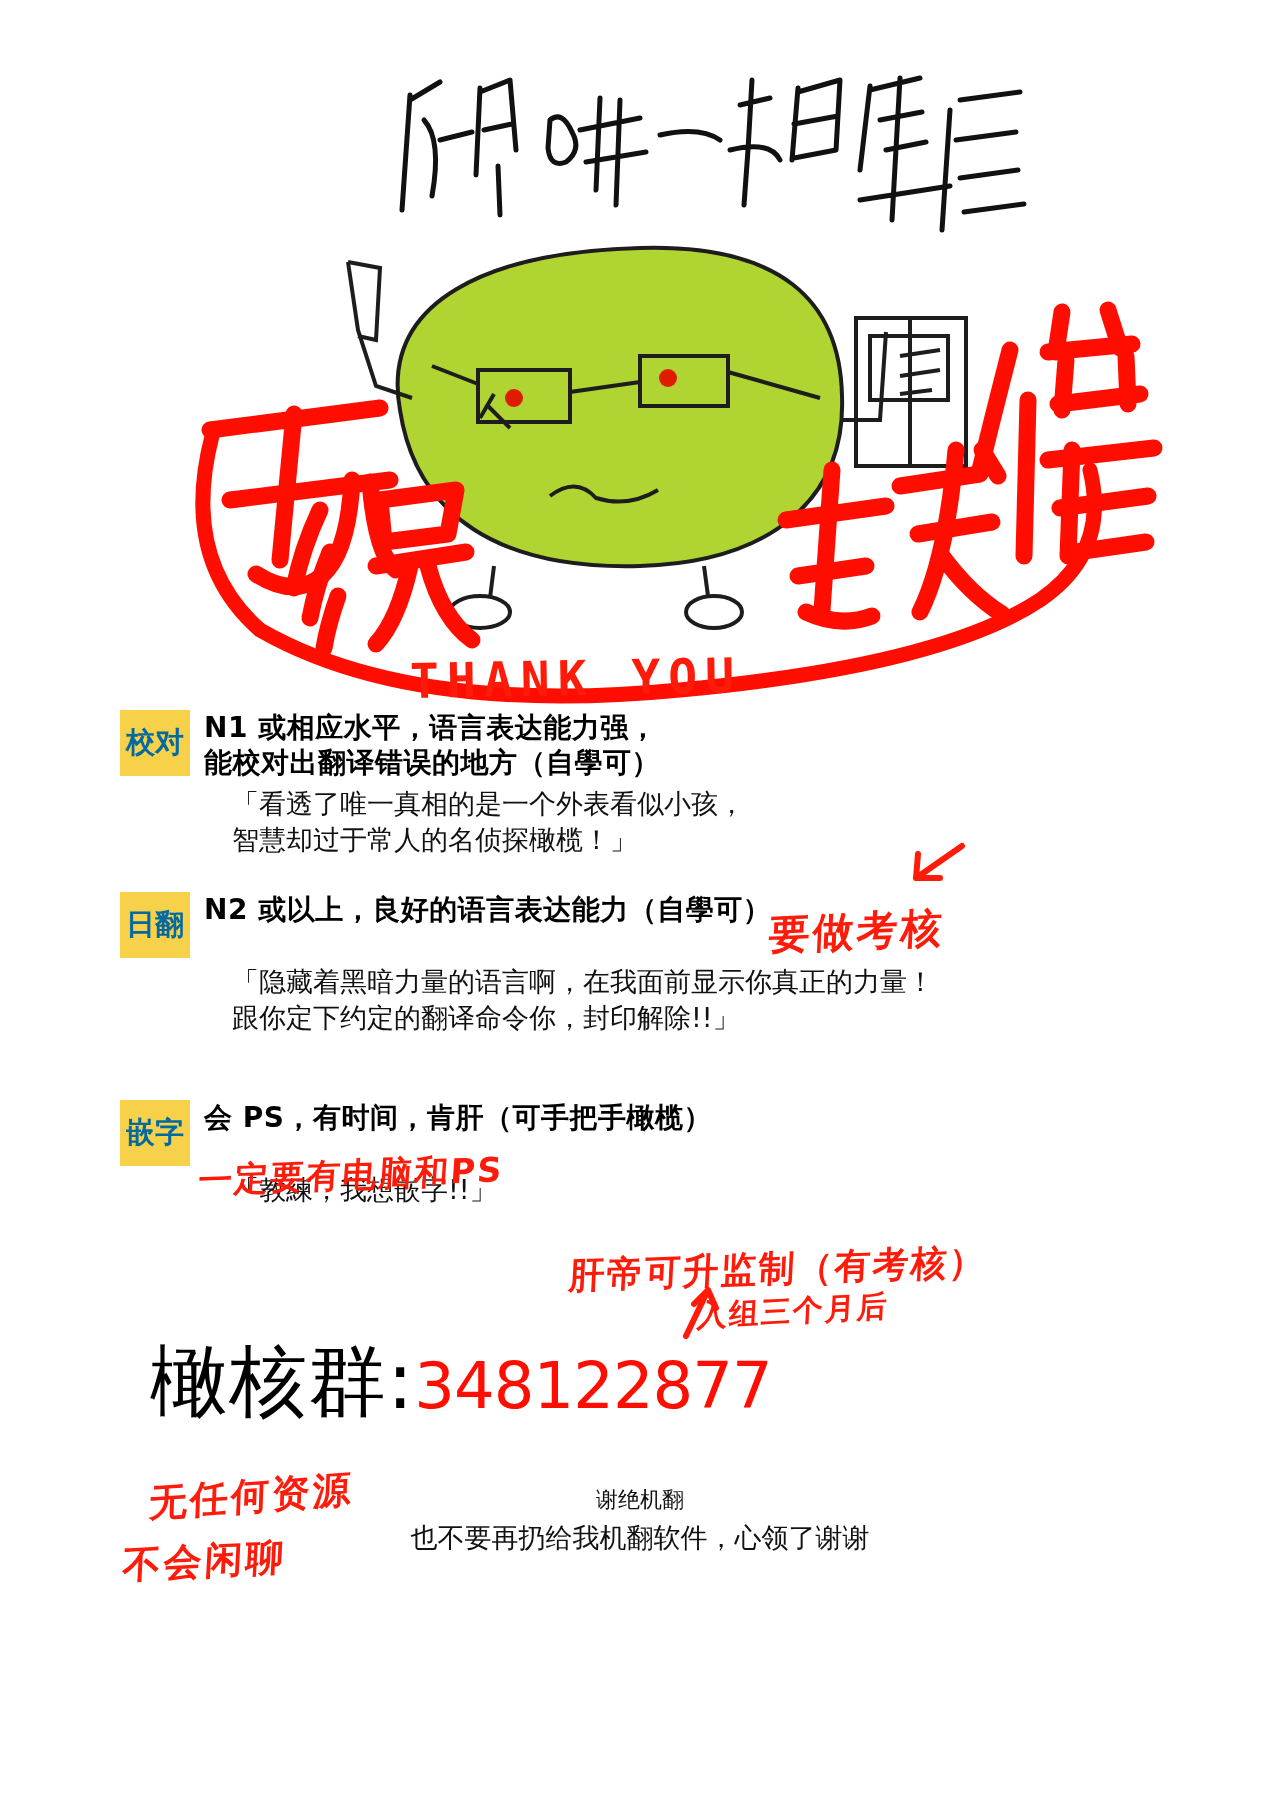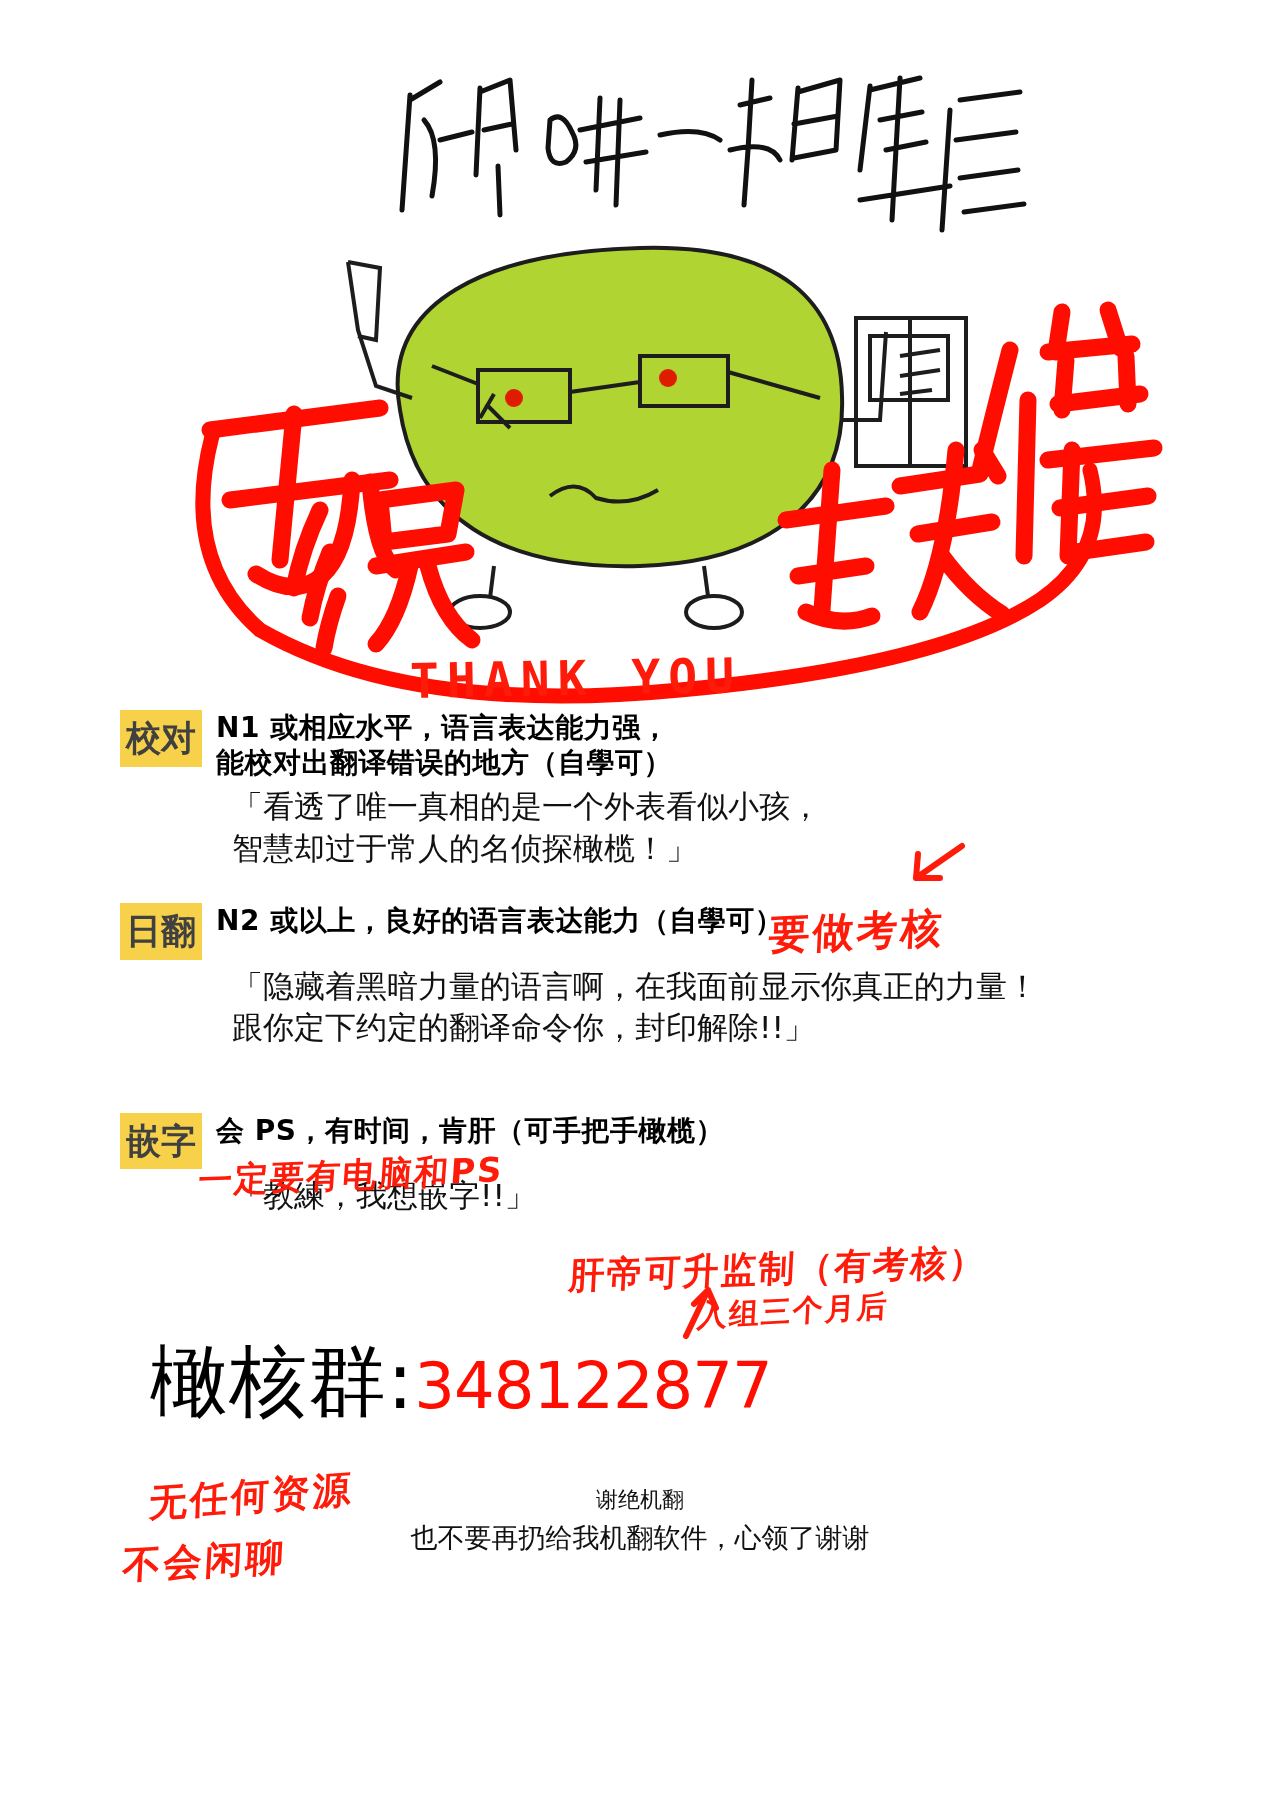--- a/index.html
+++ b/index.html
@@ -44,37 +44,37 @@
     position: relative;
     margin-bottom: 10px;
   }
   .head-line {
     display: flex;
     align-items: flex-start;
     gap: 14px;
   }
   .tag {
     background: #f7d14a;
-    color: #404040;
+    color: #0369a1;
     font-weight: bold;
-    font-size: 35px;
+    font-size: 29px;
     line-height: 1.16;
-    padding: 8px 6px;
+    padding: 16px 6px;
     white-space: nowrap;
     font-family: "DejaVu Sans", sans-serif;
   }
   .headline {
     font-size: 28px;
     font-weight: bold;
     color: #000000;
     line-height: 1.25;
     letter-spacing: 0.5px;
   }
   .quote {
-    font-size: 31px;
+    font-size: 27px;
     color: #111111;
     line-height: 1.34;
     margin-top: 6px;
     margin-left: 112px;
     font-weight: normal;
   }
   .row-correct .quote { margin-left: 112px; }
   .row-jp .quote { }
   .row-ps .quote { margin-left: 112px; }
 

